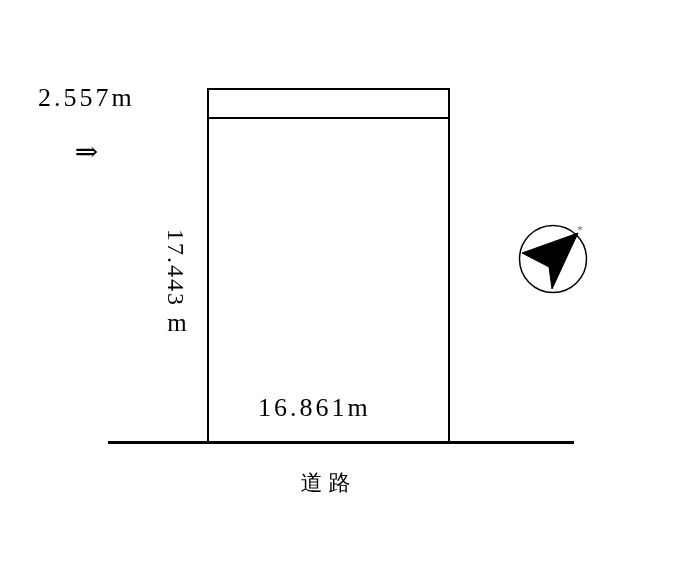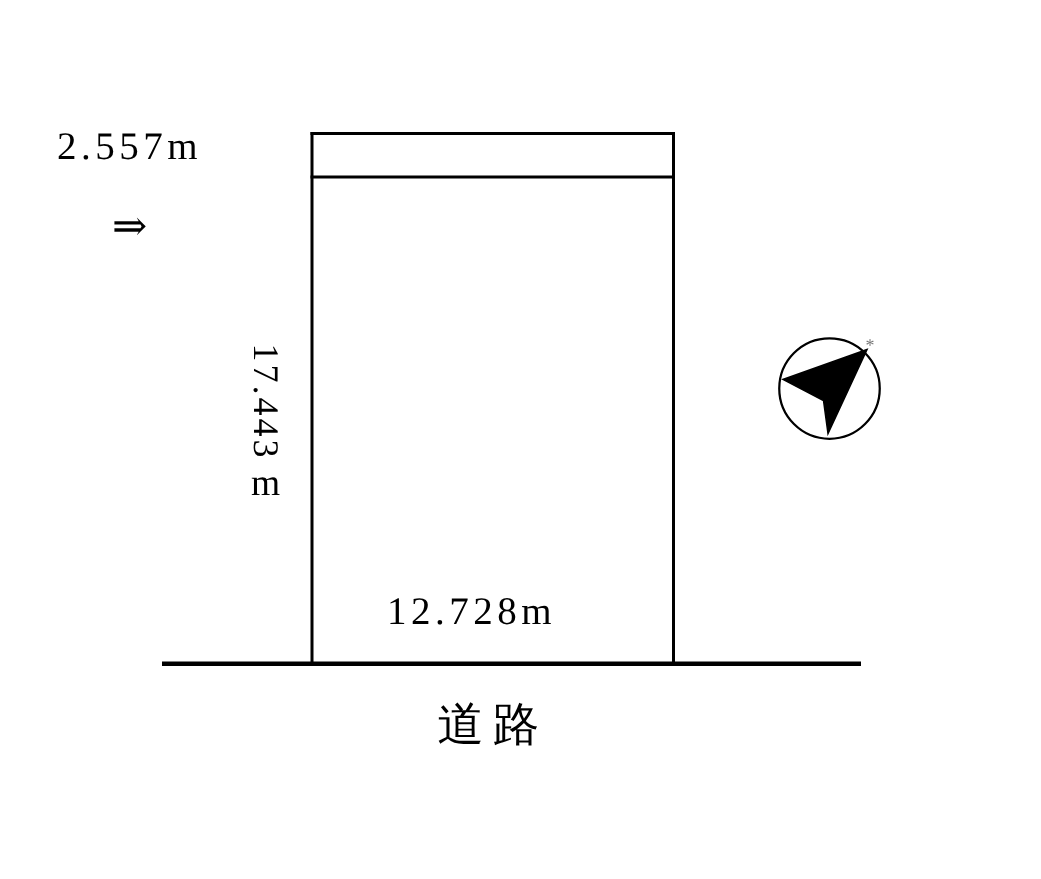--- a/index.html
+++ b/index.html
@@ -88,21 +88,21 @@
   .frontage-dim {
     left: 258px;
     top: 394px;
   }
   .road-label {
     position: absolute;
     left: 207px;
     top: 466px;
     width: 243px;
     text-align: center;
-    font-size: 31px;
+    font-size: 22px;
     line-height: 34px;
     letter-spacing: 6px;
     white-space: nowrap;
   }
   .compass {
     position: absolute;
     left: 514px;
     top: 219px;
     width: 80px;
     height: 80px;
@@ -118,21 +118,21 @@
     <span class="arrow">⇒</span>
   </div>
 
   <div class="plot-rect"></div>
 
   <div class="setback-line"></div>
 
   <div class="side-dim-value">17.443</div>
   <div class="side-dim-unit">m</div>
 
-  <div class="dim-text frontage-dim">12.728m</div>
+  <div class="dim-text frontage-dim">16.861m</div>
 
   <div class="road-line"></div>
 
   <div class="road-label">道路</div>
 
   <svg class="compass" viewBox="0 0 80 80">
     <circle cx="39" cy="40" r="33.5" fill="none" stroke="#000000" stroke-width="1.5"></circle>
     <polygon points="64,14 8,34 35,48 38,70" fill="#000000" stroke="#000000" stroke-width="1"></polygon>
     <text x="63" y="15" font-size="12" fill="#777777">*</text>
   </svg>

